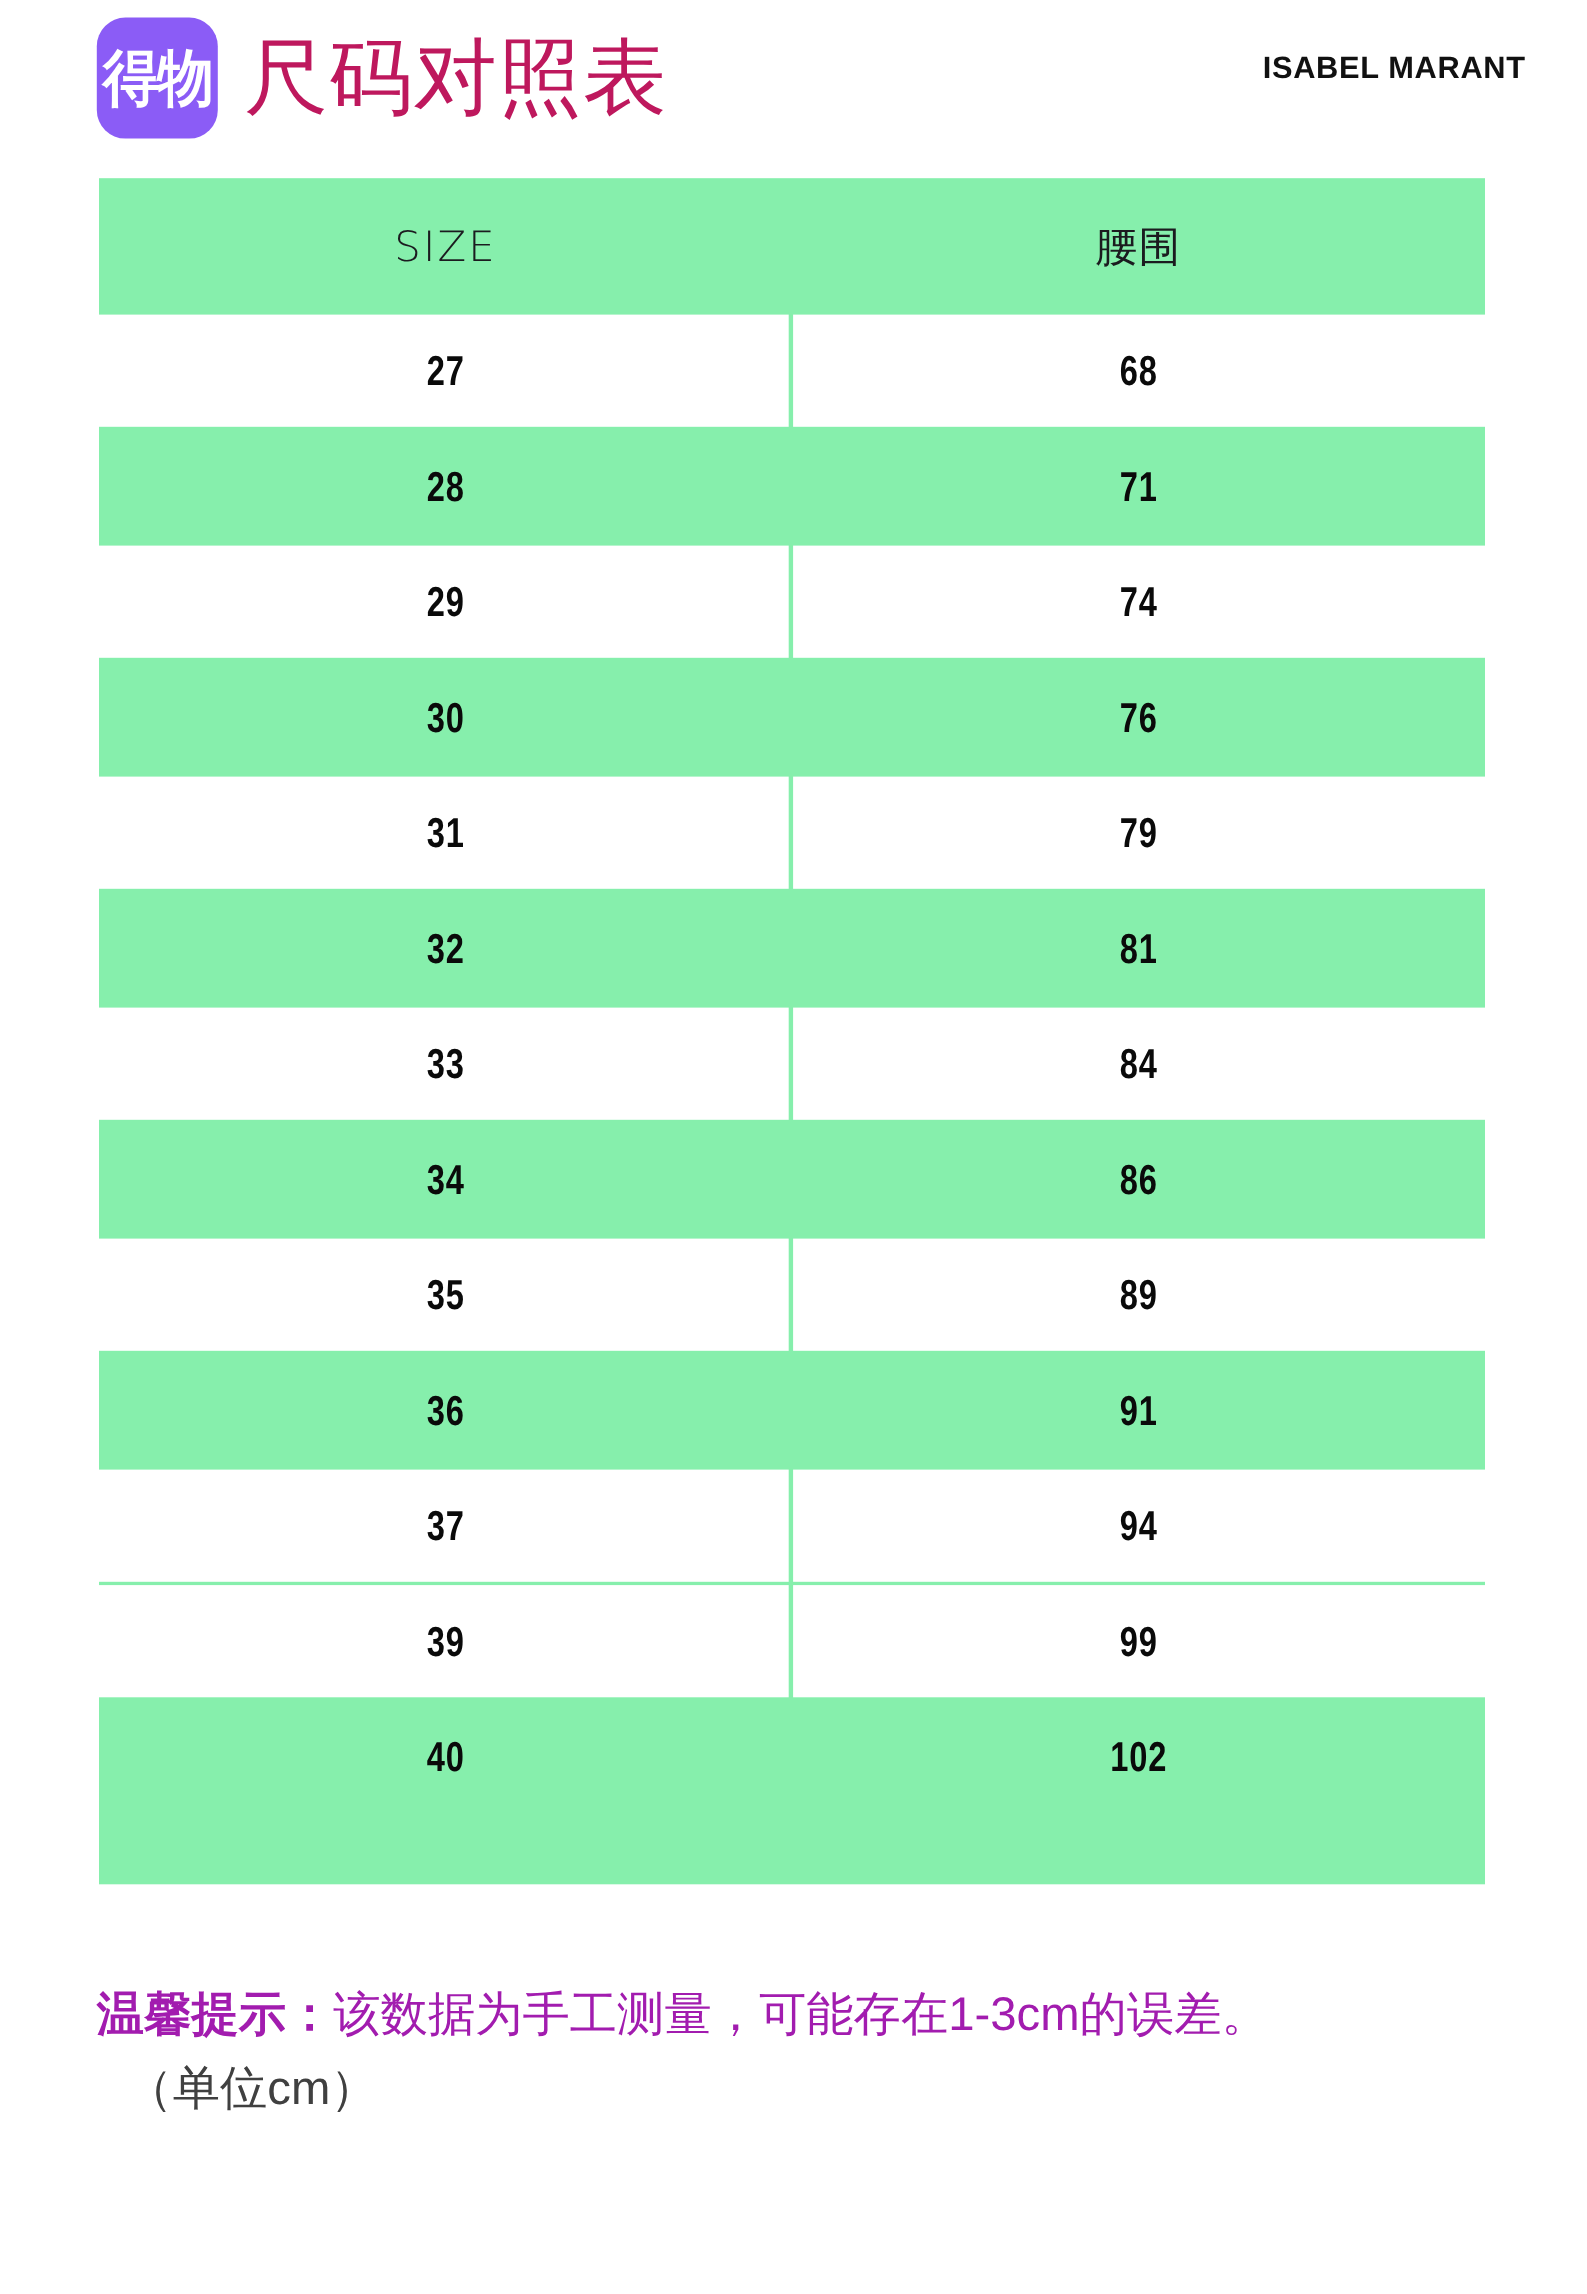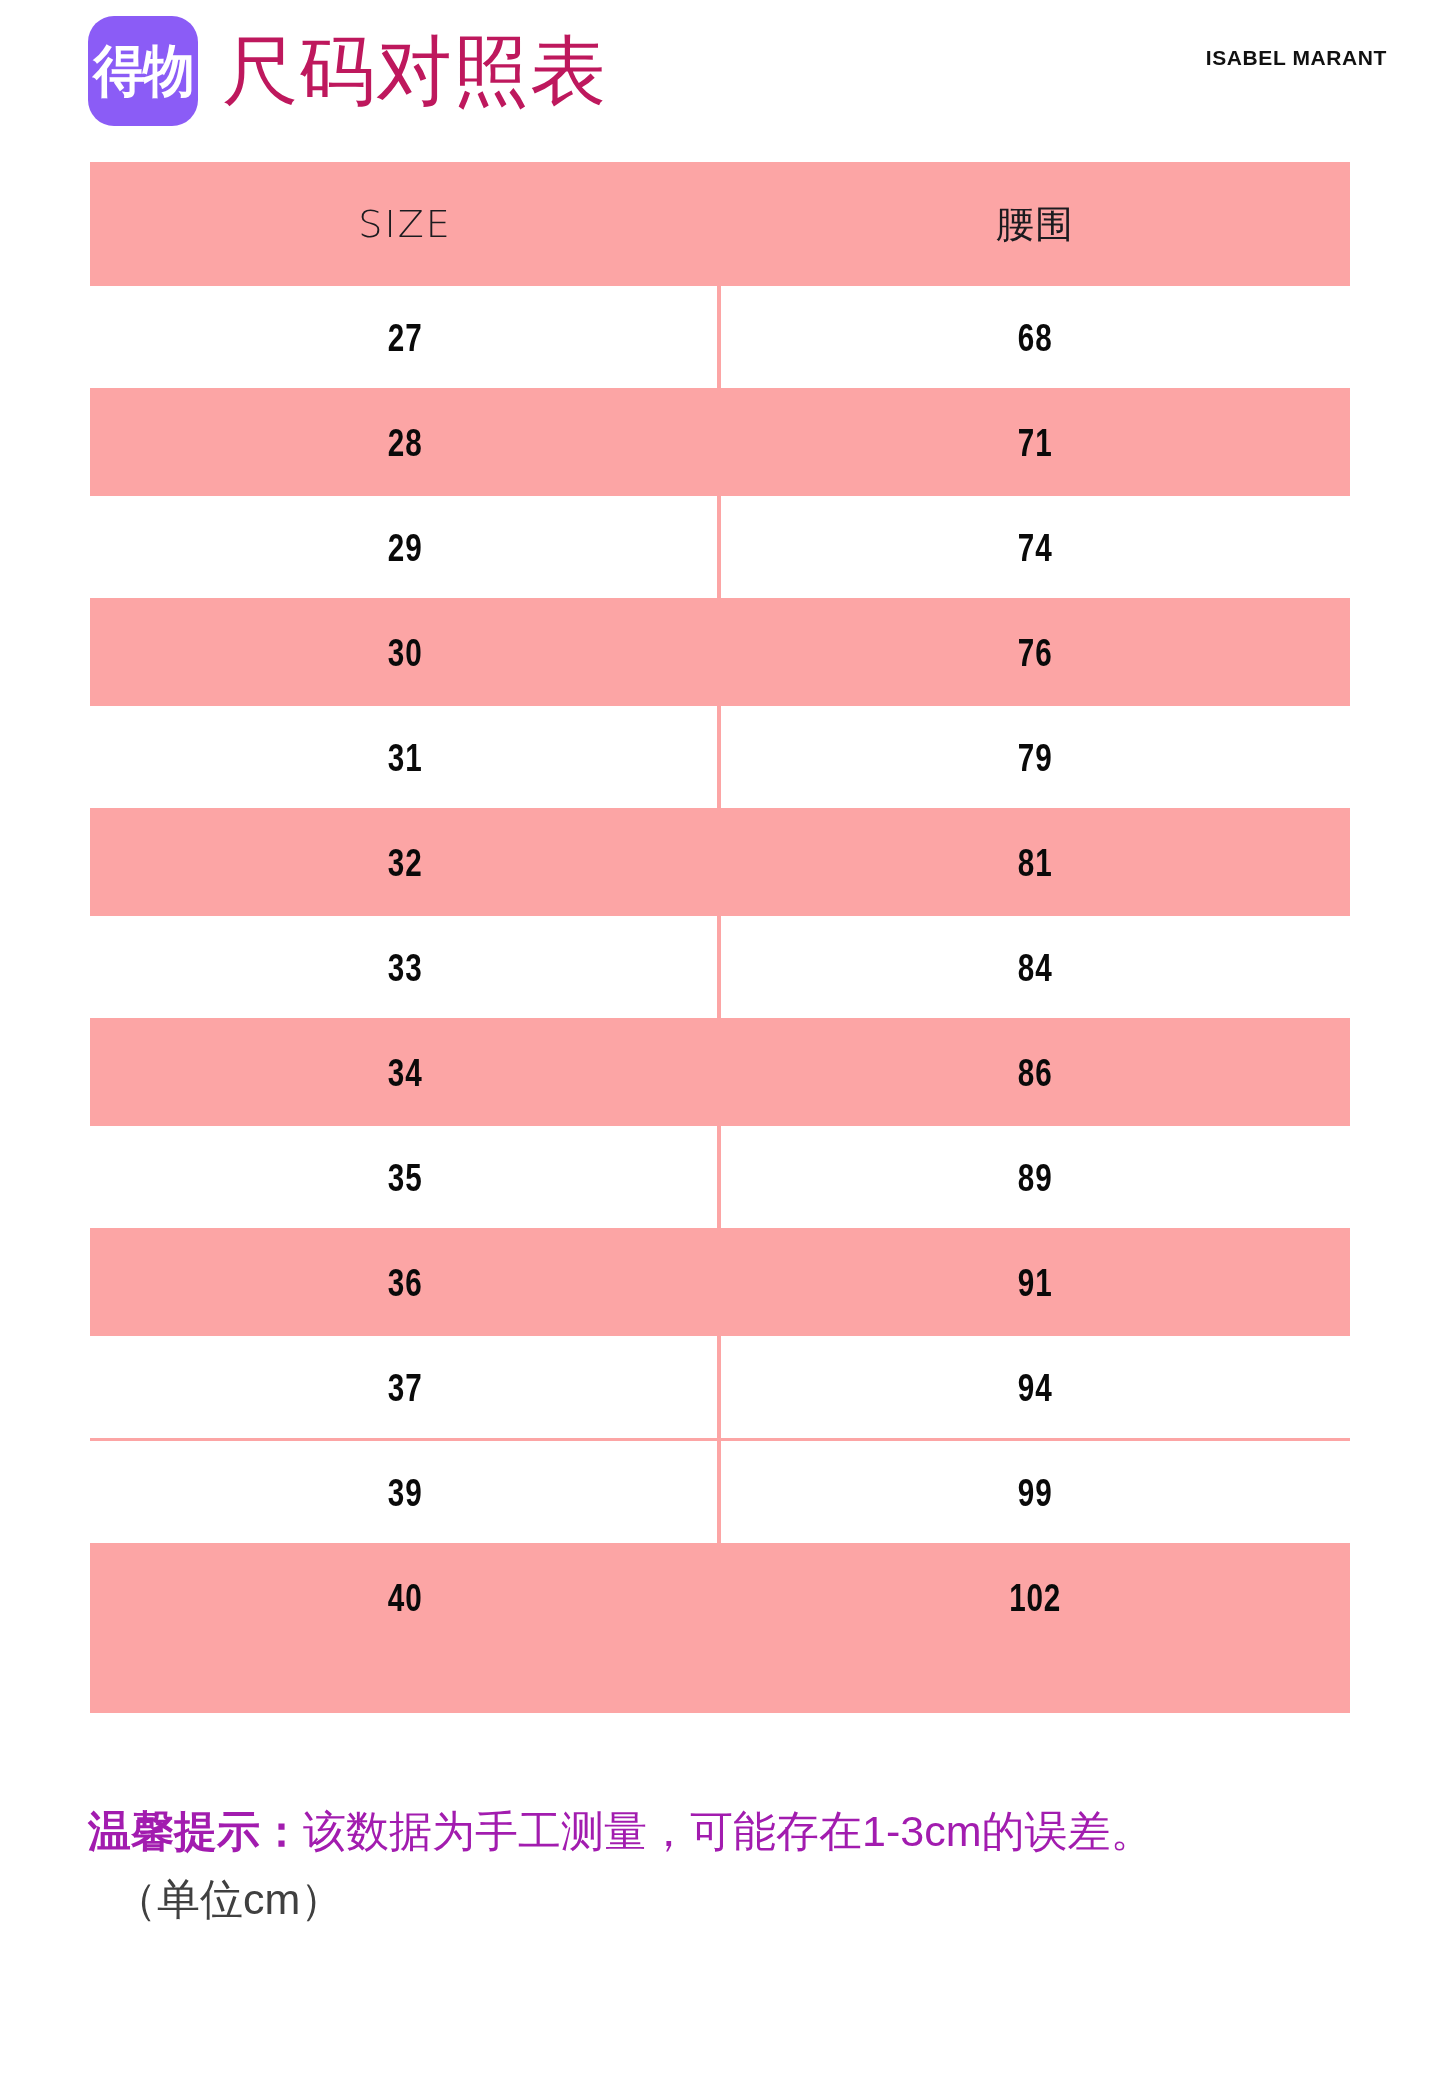--- a/index.html
+++ b/index.html
@@ -56,34 +56,34 @@
     font-weight: 500;
     line-height: 1;
     letter-spacing: 1px;
     white-space: nowrap;
     color: #be185d;
   }
   .brand-name {
     position: absolute;
     right: 56px;
     top: 46px;
-    font-size: 21px;
+    font-size: 28px;
     font-weight: 700;
     letter-spacing: 0.6px;
     color: #111111;
     white-space: nowrap;
   }
 
   
   .table-panel {
     position: absolute;
     left: 90px;
     top: 162px;
     width: 1260px;
-    background: #fca5a5;
+    background: #86efac;
   }
   .table-head {
     height: 124px;
     display: flex;
   }
   .table-head .th {
     flex: 1 1 0;
     display: flex;
     align-items: center;
     justify-content: center;

